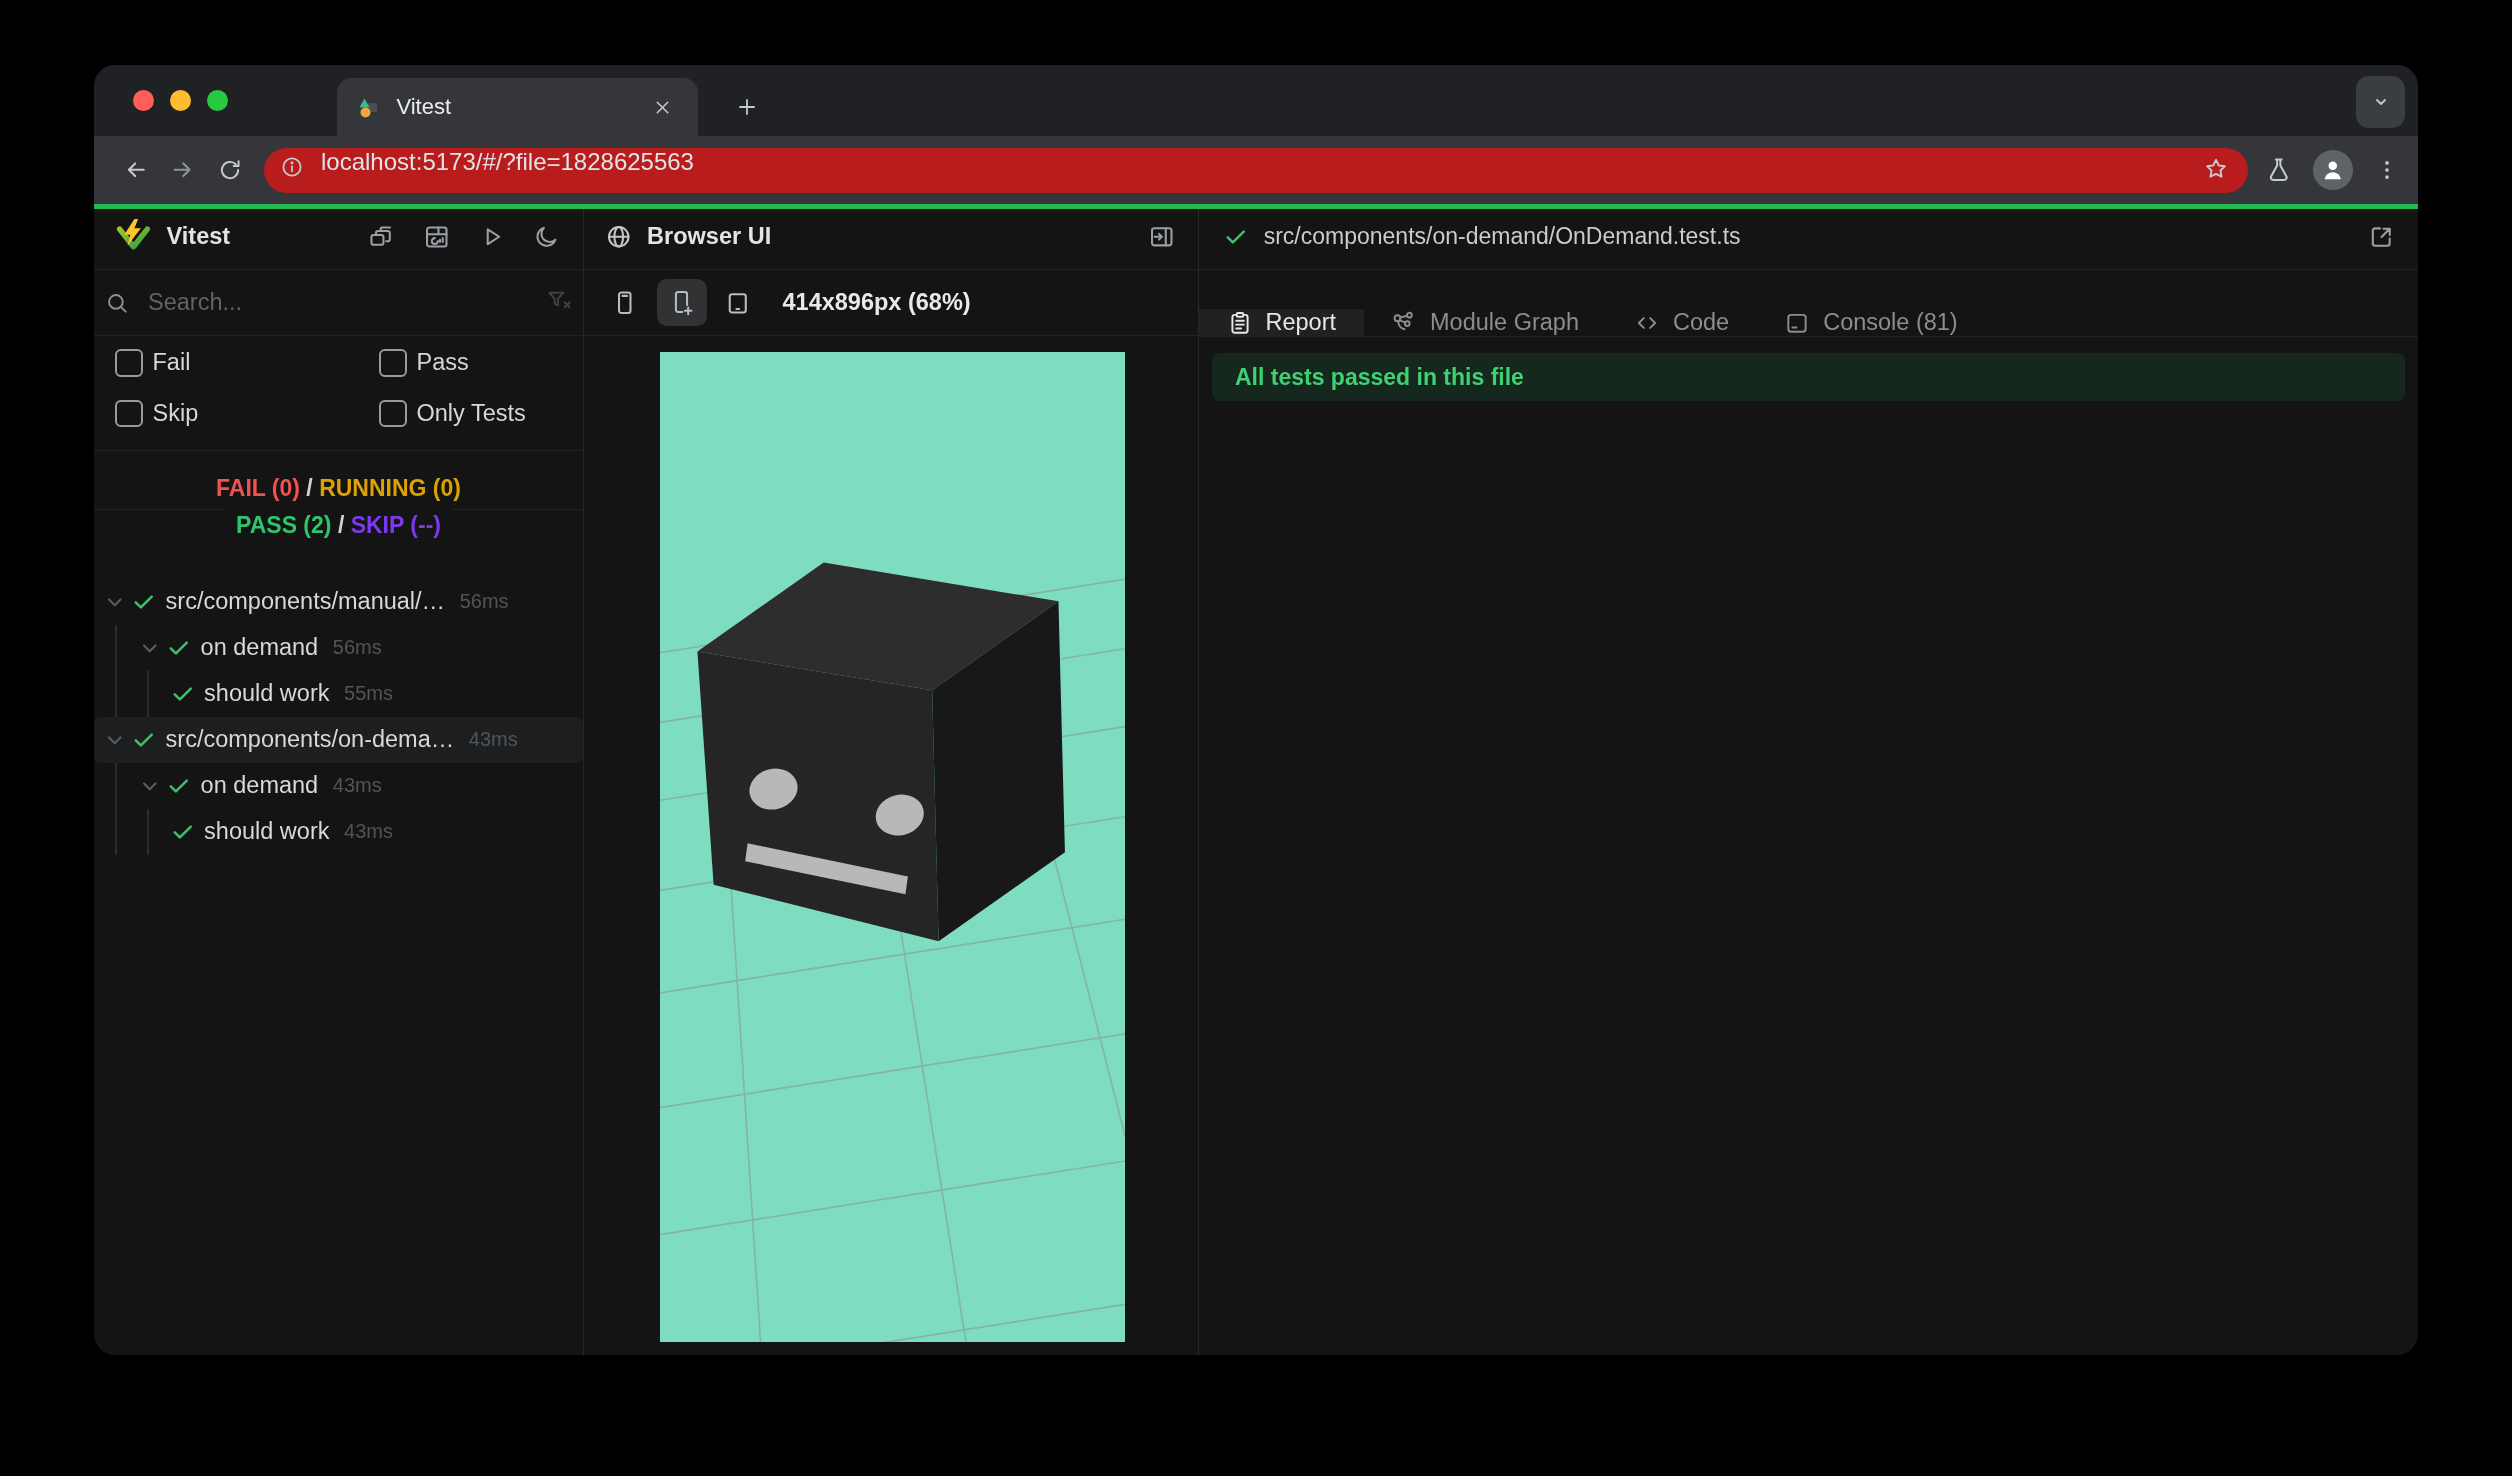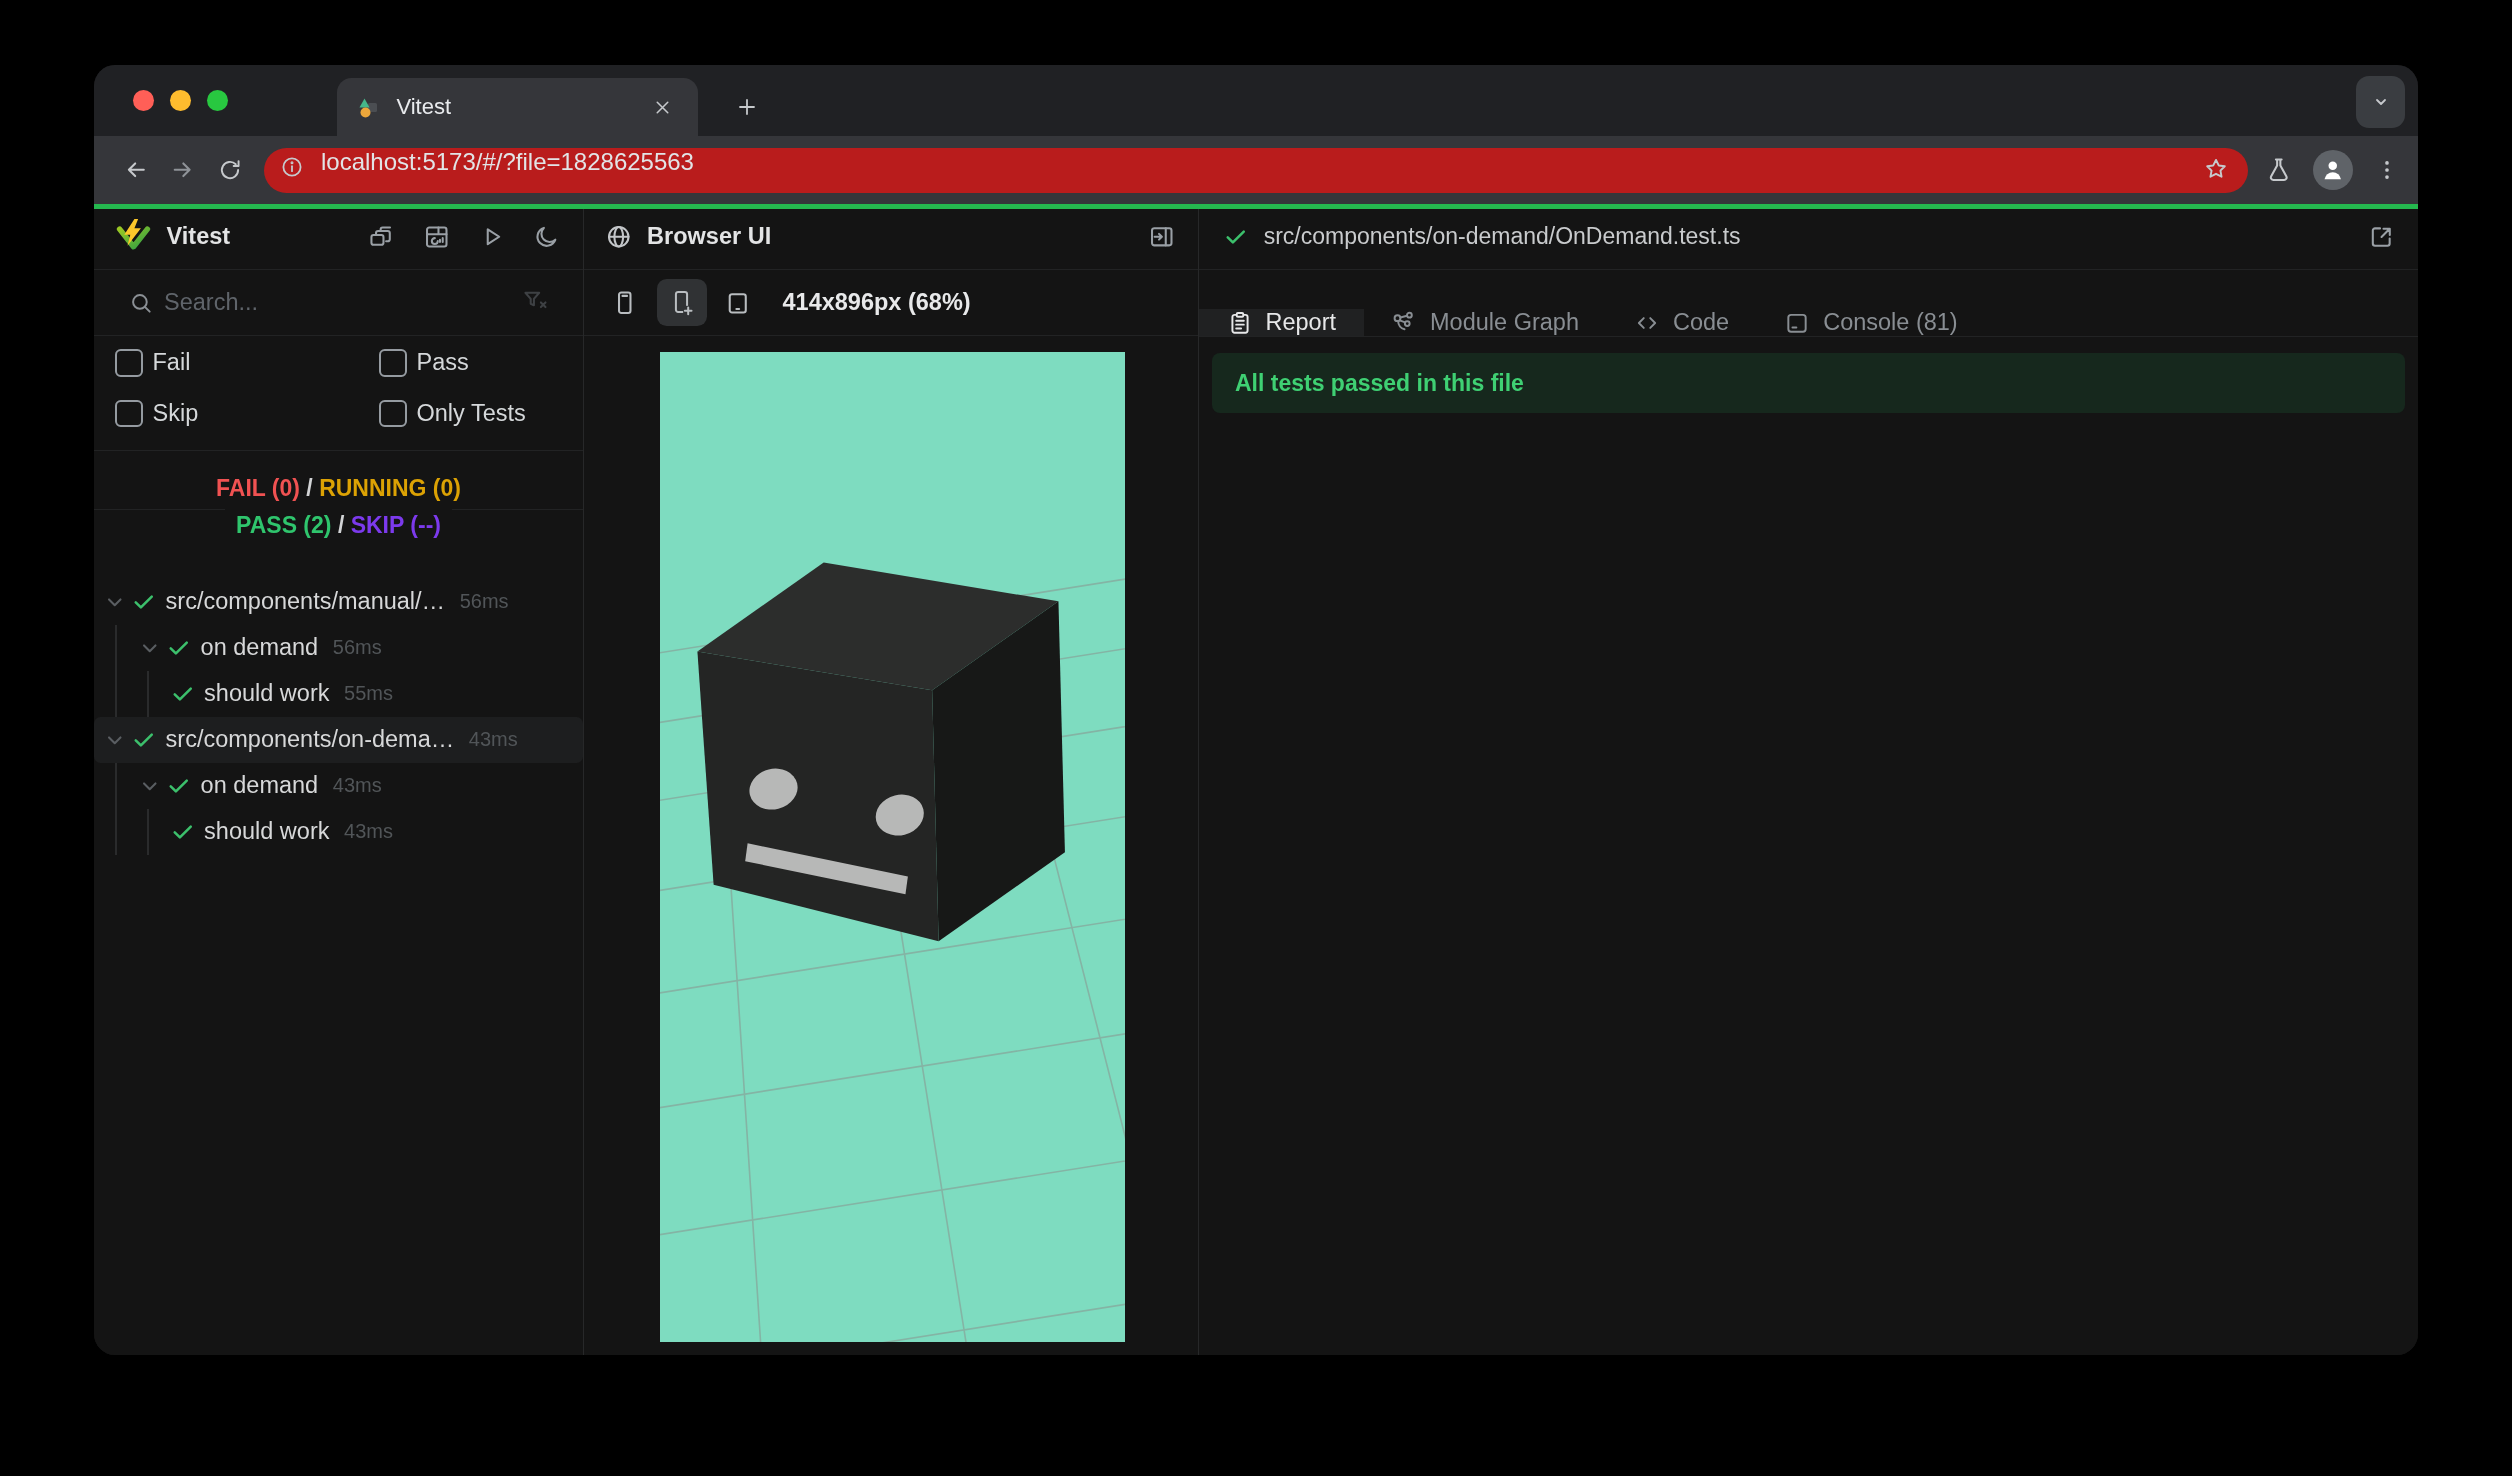--- a/index.html
+++ b/index.html
@@ -33,21 +33,21 @@
   .progress{position:absolute;top:0;left:0;right:0;height:4.9px;background:var(--progress-green,#25b84f);z-index:9}
   .col{display:flex;flex-direction:column;box-sizing:border-box}
   .sidebar{width:490px;border-right:1.6px solid #272829}
   .bpanel{width:615px;border-right:1.6px solid #272829}
   .rpanel{flex:1}
   .phead{height:66px;border-bottom:1.6px solid #222324;display:flex;align-items:center;padding:0 21px;gap:14.6px;box-sizing:border-box;flex:none}
   .ptitle{font-size:23.5px;font-weight:700;color:#e3e4e5;white-space:nowrap}
   .spacer{flex:1}
   .hicons{display:flex;gap:24px;color:#9aa0a6;align-items:center}
   .hbtn{width:31px;height:31px;display:flex;align-items:center;justify-content:center}
-  .search-row{height:66px;border-bottom:1.6px solid #222324;display:flex;align-items:center;padding:0 34px;gap:8px;flex:none;box-sizing:border-box;color:#8b9095}
+  .search-row{height:66px;border-bottom:1.6px solid #222324;display:flex;align-items:center;padding:0 10px;gap:16px;flex:none;box-sizing:border-box;color:#8b9095}
   .search-input{flex:1;background:transparent;border:0;outline:0;color:#d5d8da;font-size:23.5px;font-family:inherit}
   .search-input::placeholder{color:#5f646a}
   .dim{color:#3e4144}
   .filter{border-bottom:1.6px solid #222324;padding:6.5px 0 23px;flex:none}
   .filter-head{display:flex;align-items:center;gap:14.6px;padding:13px 21px;color:#dddedf}
   .filter-title{font-size:23.5px;font-weight:700}
   .opts{display:grid;grid-template-columns:264px 1fr;row-gap:23px;padding:6.5px 21px 0}
   .opt{display:flex;align-items:center;gap:10px;color:#d5d8da;font-size:23.5px;cursor:default}
   .cbox{width:23.5px;height:23.5px;border:2.4px solid #959ba1;border-radius:5.7px;background:transparent;flex:none}
   .stats{position:relative;padding:19.4px 0 23px;flex:none}
@@ -76,21 +76,21 @@
   .dev-label{margin-left:13px;font-size:23.5px;font-weight:700;color:#e8e9ea}
   .vwrap{flex:1;padding:16px 0 0 76px}
   .viewport{width:465px;height:990px;background:var(--viewport-teal,#7edcc0)}
   .scene{display:block;width:465px;height:990px;stroke:none}
   
   .pathtxt{font-size:23px;color:#c9cbcd;white-space:nowrap}
   .tabs-row{height:66px;border-bottom:1.6px solid #222324;display:flex;align-items:flex-end;flex:none}
   .rtab{display:flex;align-items:center;gap:13px;padding:0 27.5px;font-size:23.5px;color:#898e93;cursor:default}
   .rtab.active{background:#202122;color:#e7e8e9}
   .rtab svg{width:26px;height:26px}
-  .banner{margin:16px 13px 0;height:60px;background:var(--banner-bg,#16281d);border-radius:8px;display:flex;align-items:center;padding:0 23px;color:var(--banner-text,#3fd073);font-size:23px;font-weight:700}
+  .banner{margin:16px 13px 0;height:48px;background:var(--banner-bg,#16281d);border-radius:8px;display:flex;align-items:center;padding:0 23px;color:var(--banner-text,#3fd073);font-size:23px;font-weight:700}
 </style>
 </head>
 <body>
 
 <svg width="0" height="0" style="position:absolute">
   <defs>
     <symbol id="i-chev" viewBox="0 0 24 24">
         <path d="M7 10l5 5 5-5"></path>
       </symbol>
     <symbol id="i-check" viewBox="0 0 24 24">

